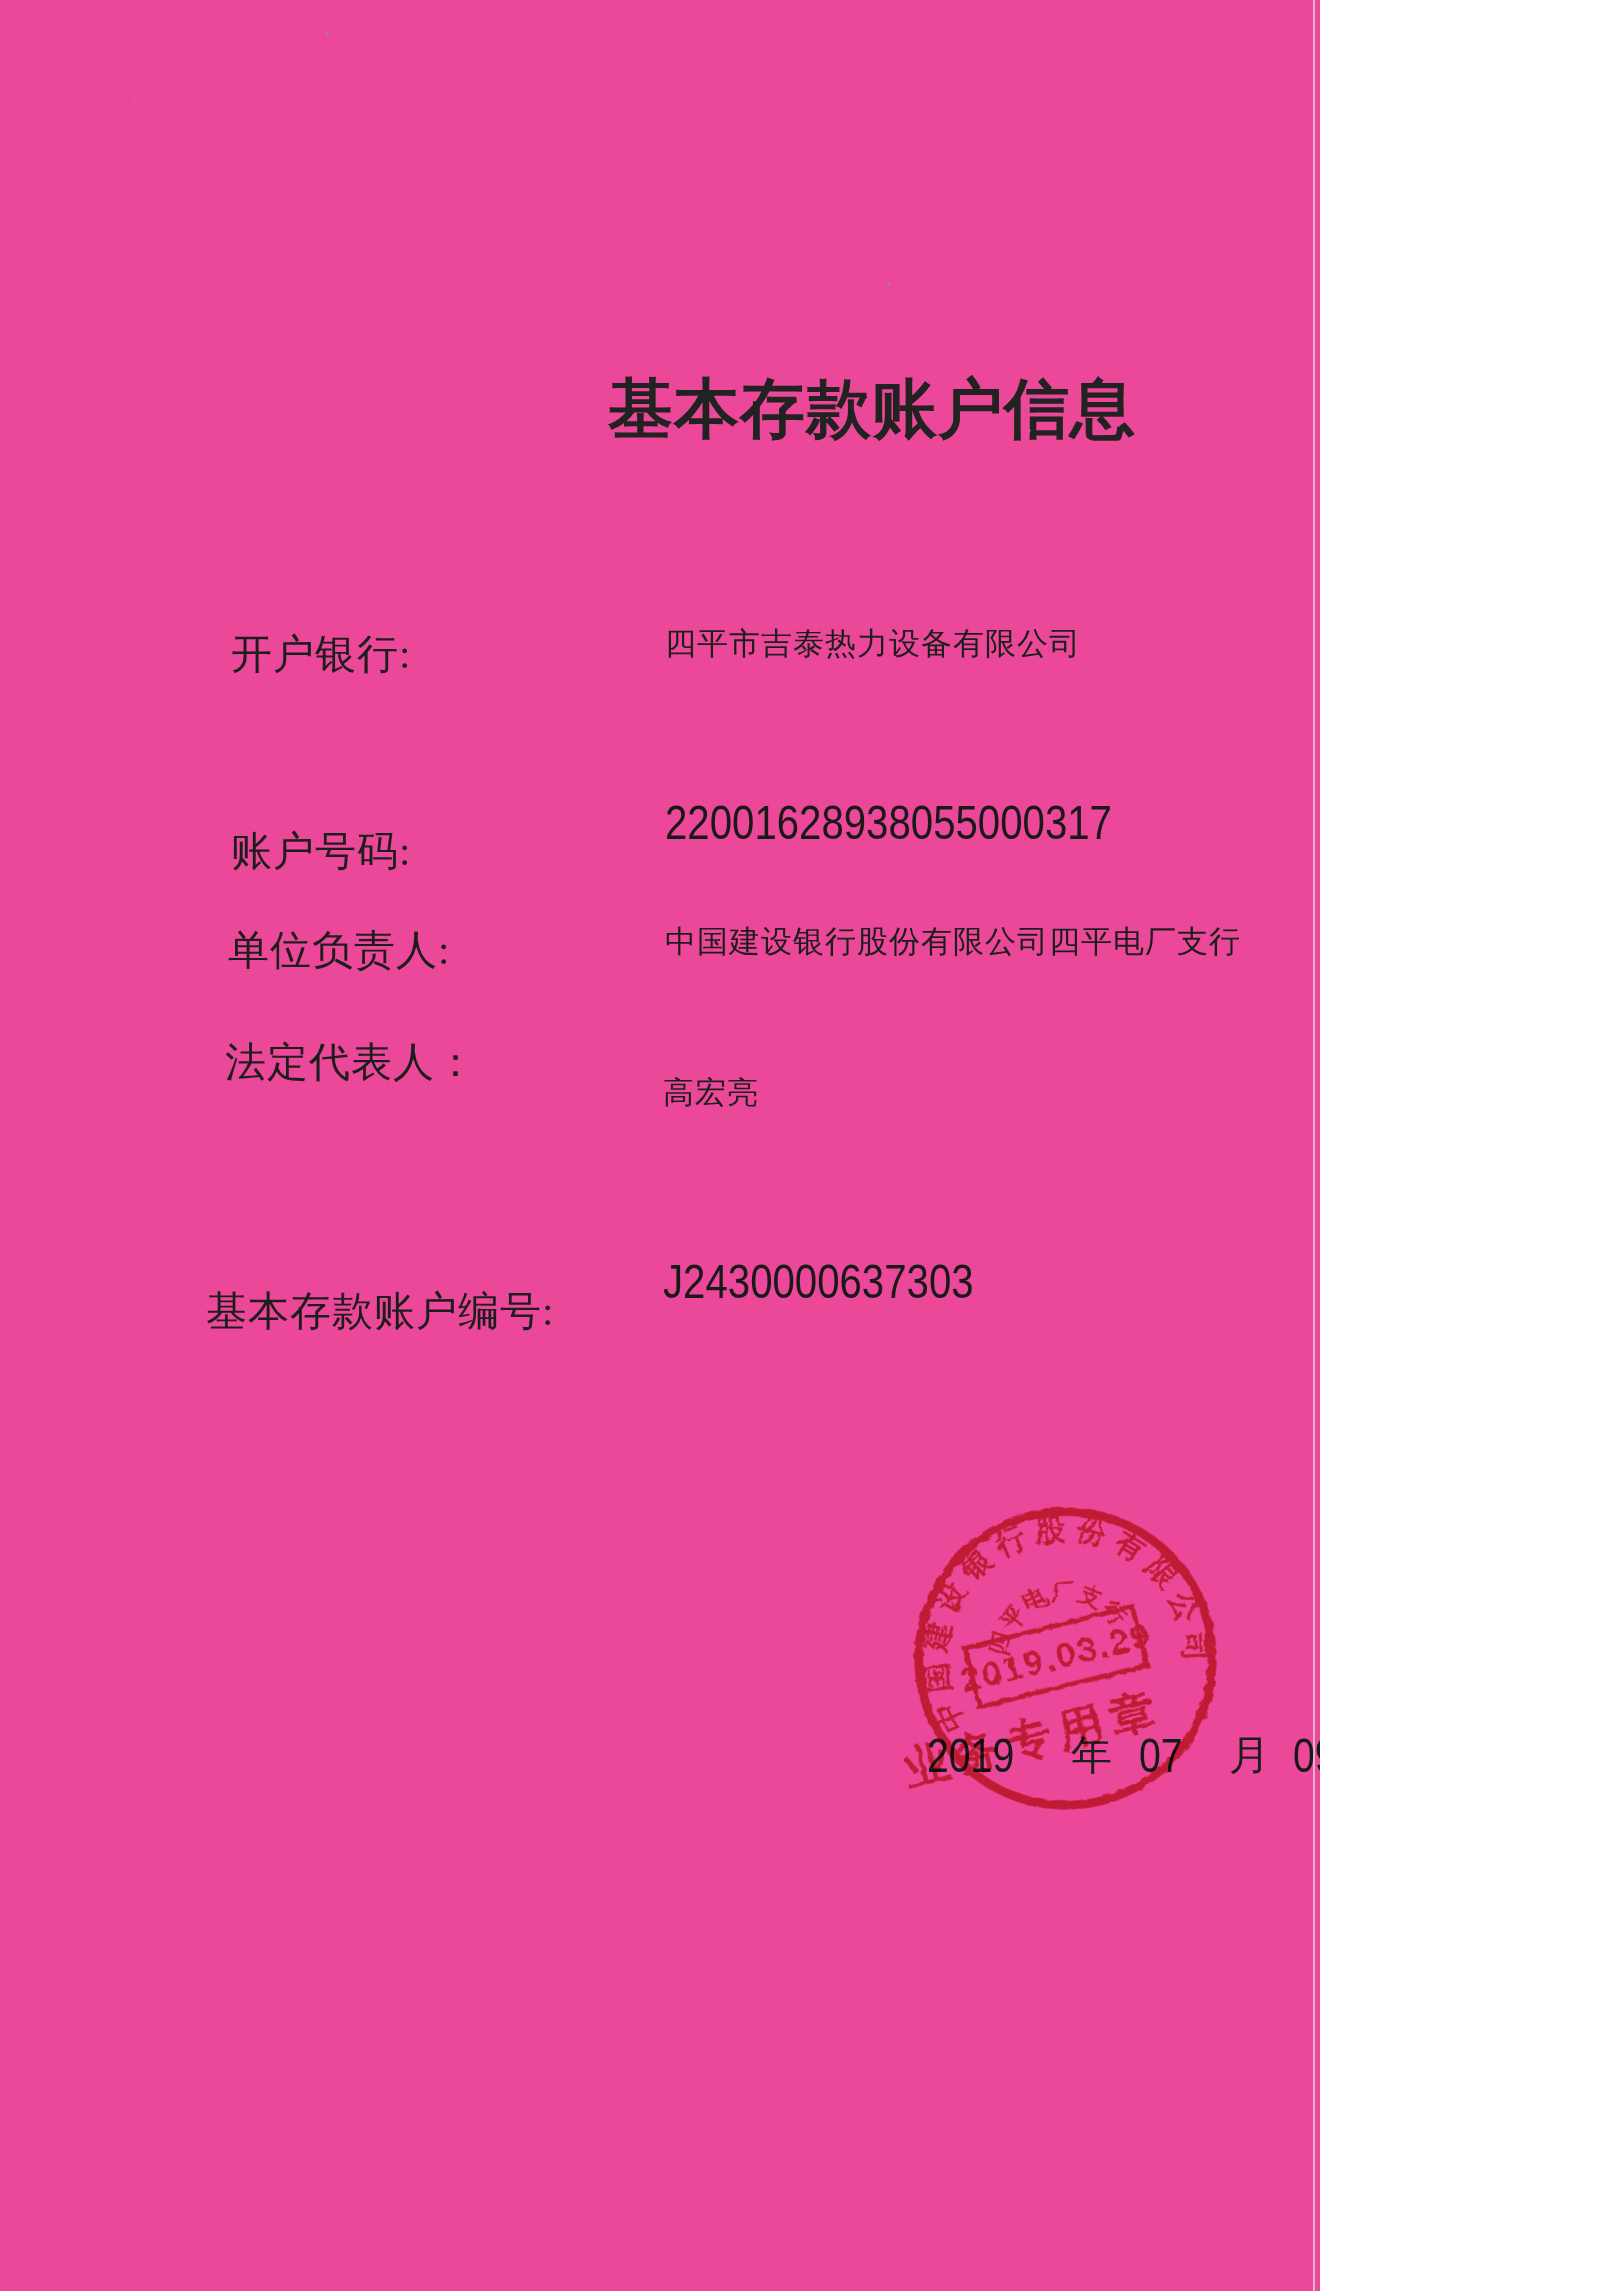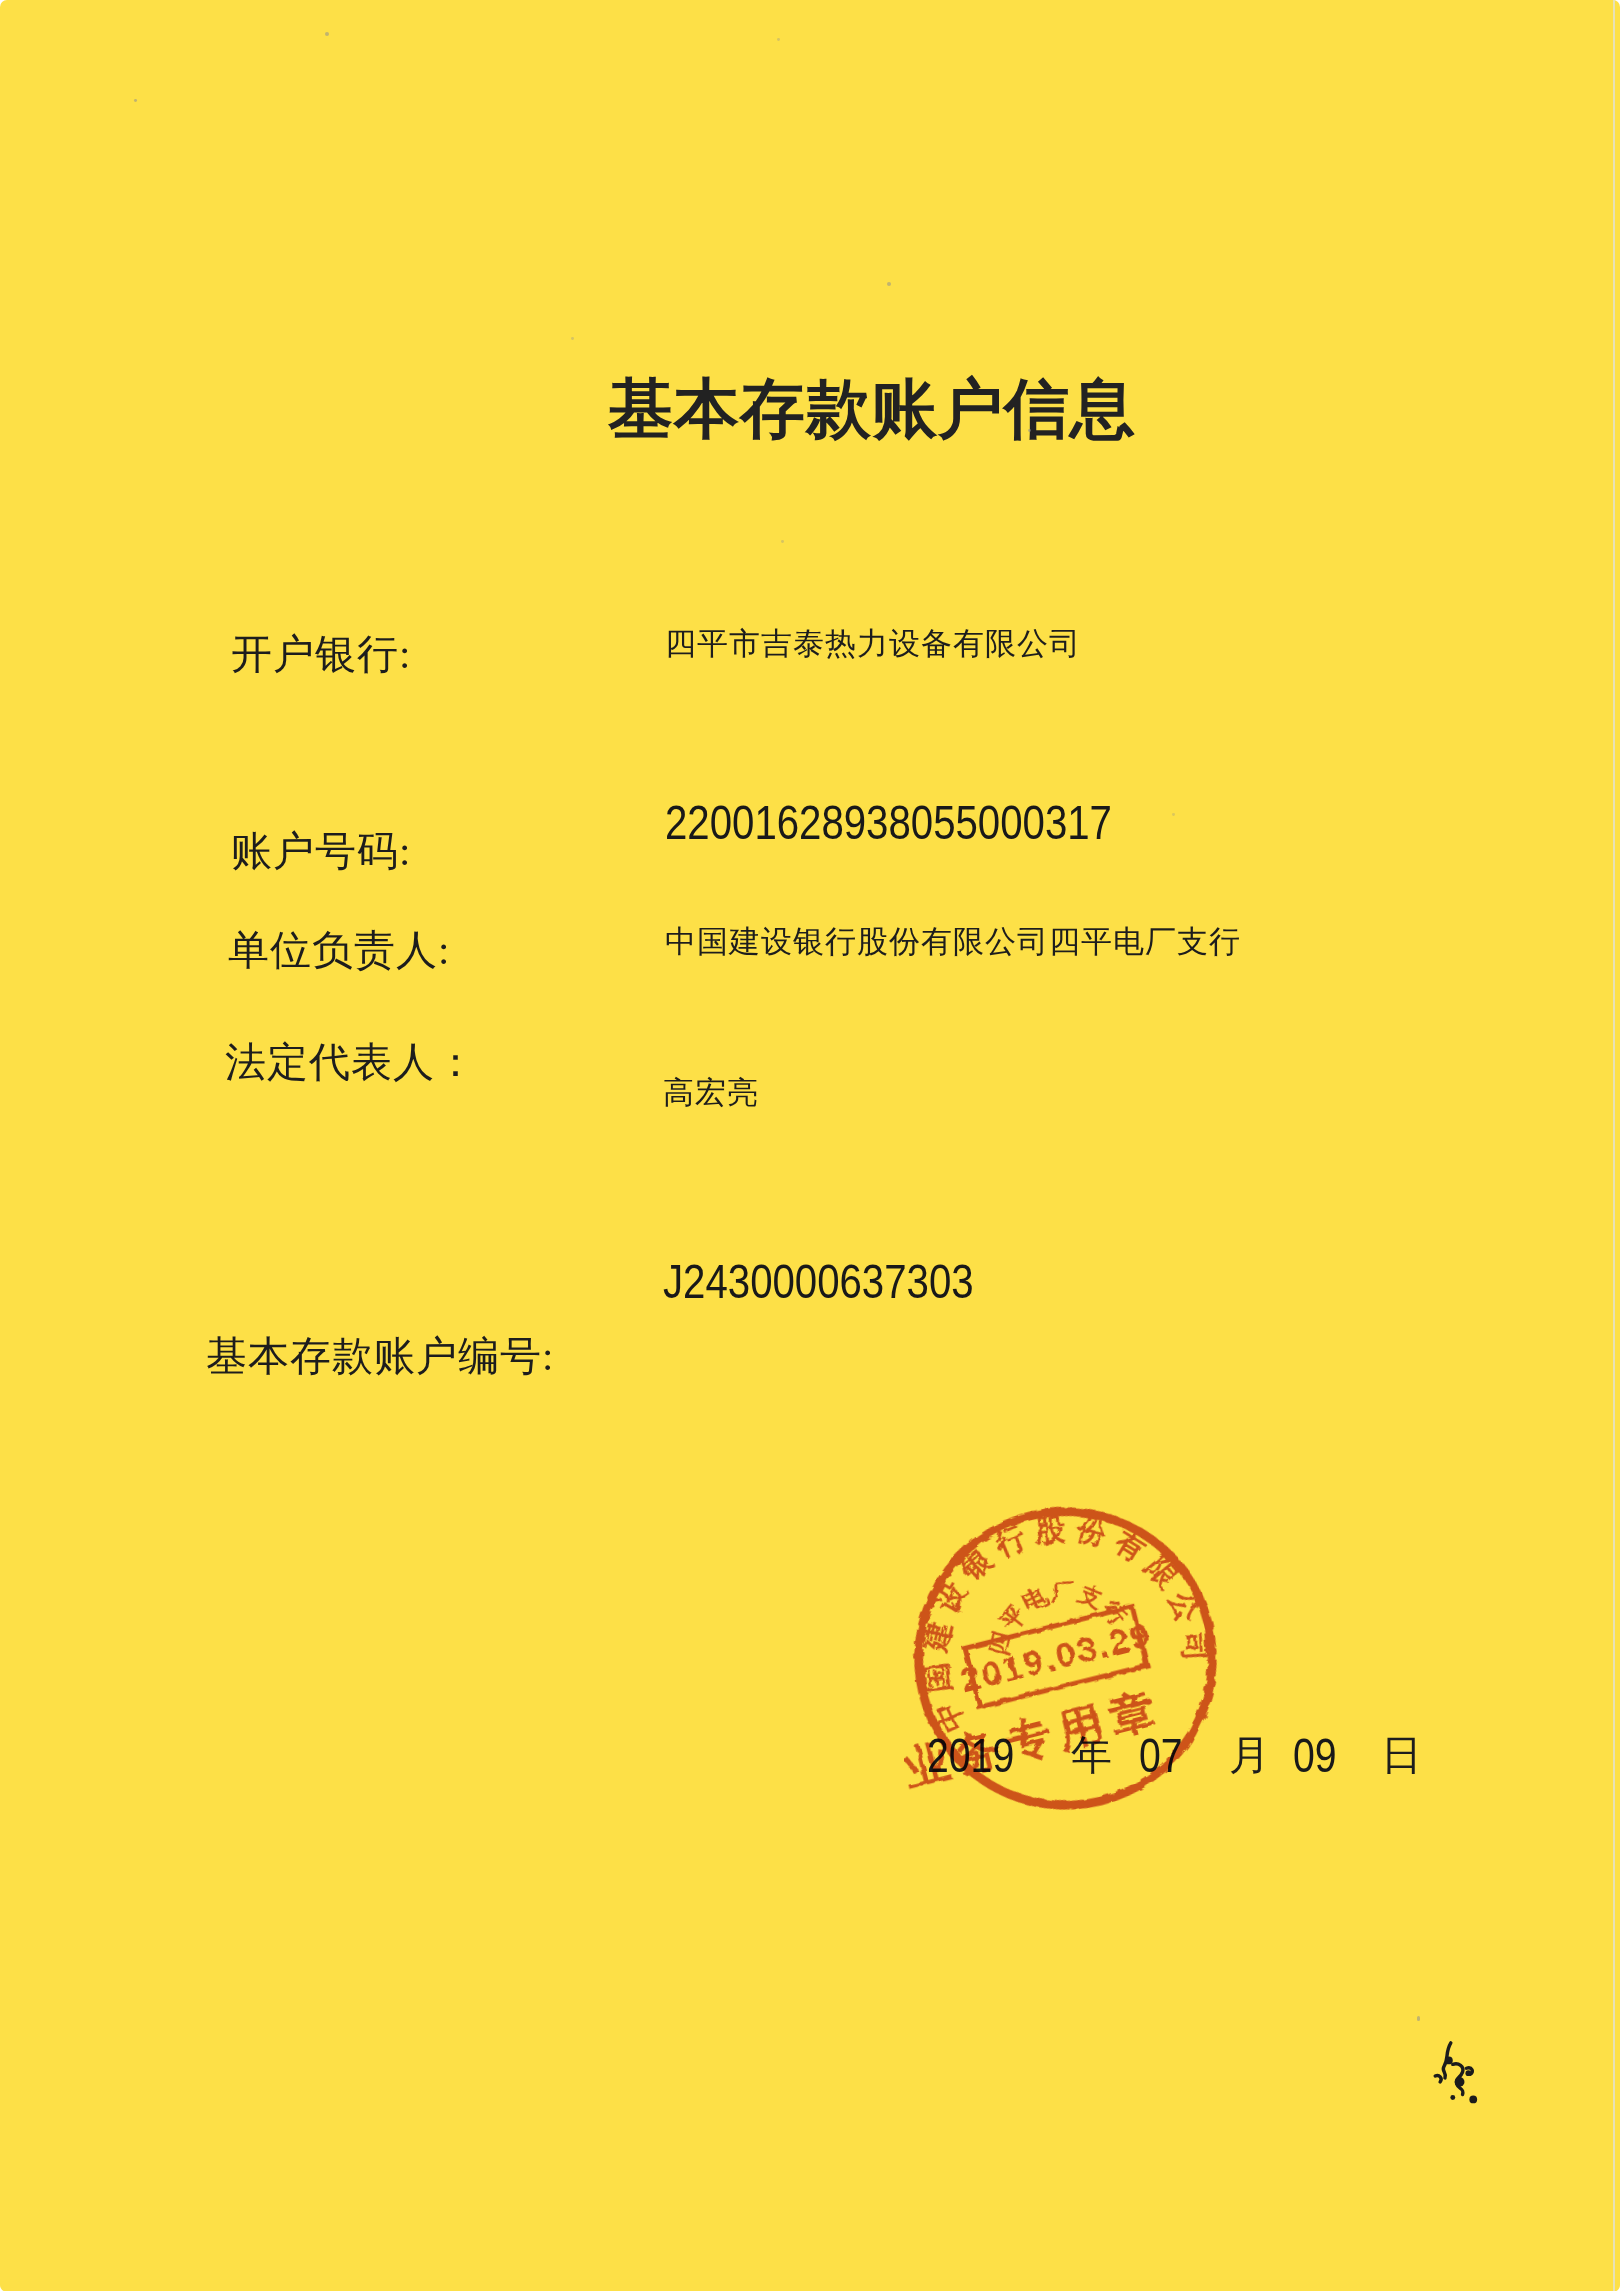--- a/index.html
+++ b/index.html
@@ -1,23 +1,22 @@
 <!DOCTYPE html>
 <html><head>
 <meta charset="utf-8">
 <style>
   html,body{margin:0;padding:0;background:#ffffff;}
   .page{
     position:relative;
-    width:1620px;height:2292px;
-    background:#fde047;
+    width:1320px;height:2292px;
+    background:#ec4899;
     overflow:hidden;
     font-family:"Liberation Serif","DejaVu Serif",serif;
     color:#1f1f1f;
-    border-radius:7px;
   }
   .doc-title{
     position:absolute;left:608px;top:365px;
     font-size:65px;font-weight:700;letter-spacing:1px;
     color:#222;white-space:nowrap;
   }
   .label{
     position:absolute;
     font-size:41px;letter-spacing:1px;color:#1d1d1d;white-space:nowrap;
   }
@@ -69,21 +68,21 @@
 
   <div class="label" style="left:231px;top:824px;">账户号码:</div>
   <div class="value num" style="left:665px;top:794px;">22001628938055000317</div>
 
   <div class="label" style="left:228px;top:923px;">单位负责人:</div>
   <div class="value" style="left:665px;top:921px;">中国建设银行股份有限公司四平电厂支行</div>
 
   <div class="label" style="left:225px;top:1035px;">法定代表人：</div>
   <div class="value" style="left:663px;top:1072px;">高宏亮</div>
 
-  <div class="label" style="left:206px;top:1329px;">基本存款账户编号:</div>
+  <div class="label" style="left:206px;top:1284px;">基本存款账户编号:</div>
   <div class="value num" style="left:663px;top:1253px;">J2430000637303</div>
 
   <div class="date-line">
     <span class="dnum gap36">2019</span>
     <span class="dcjk gap28">年</span>
     <span class="dnum gap36">07</span>
     <span class="dcjk gap24">月</span>
     <span class="dnum gap34">09</span>
     <span class="dcjk">日</span>
   </div>

